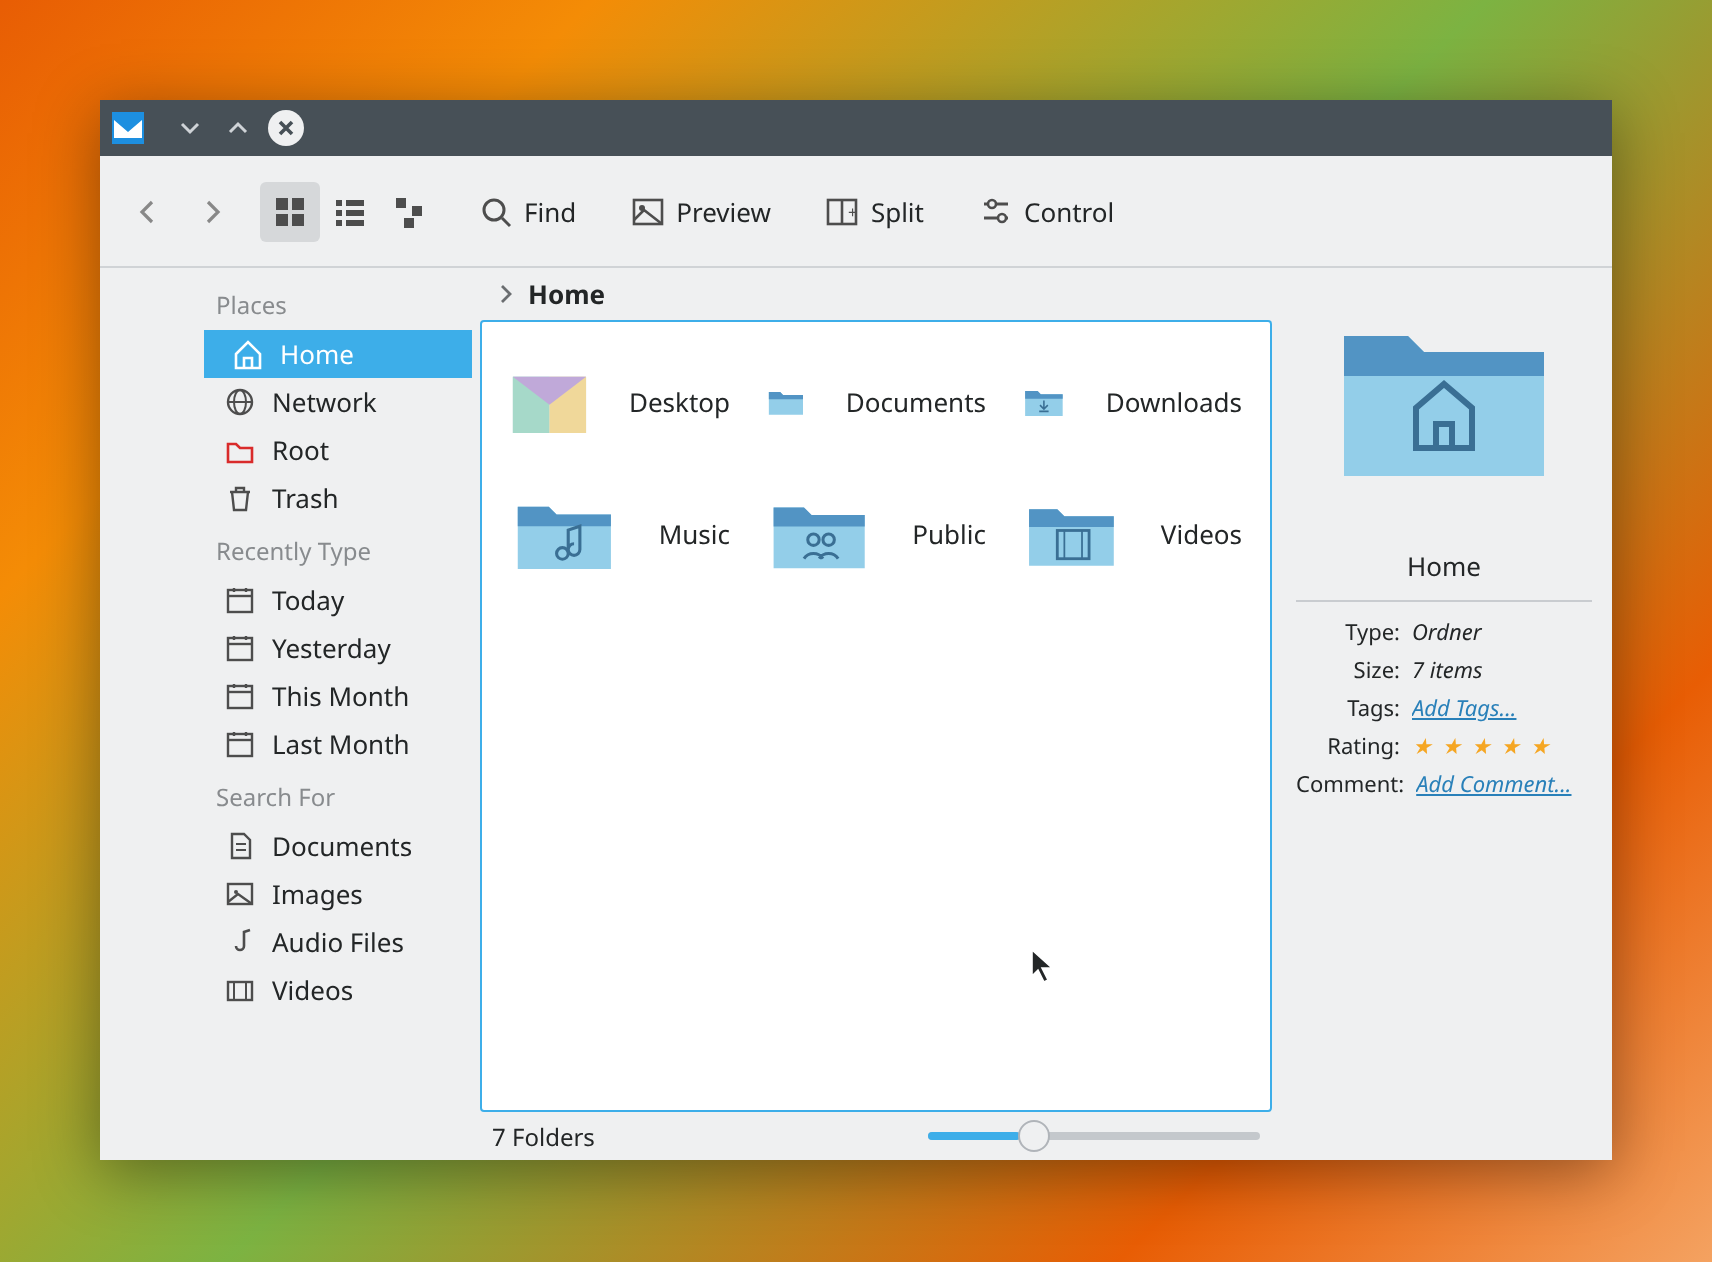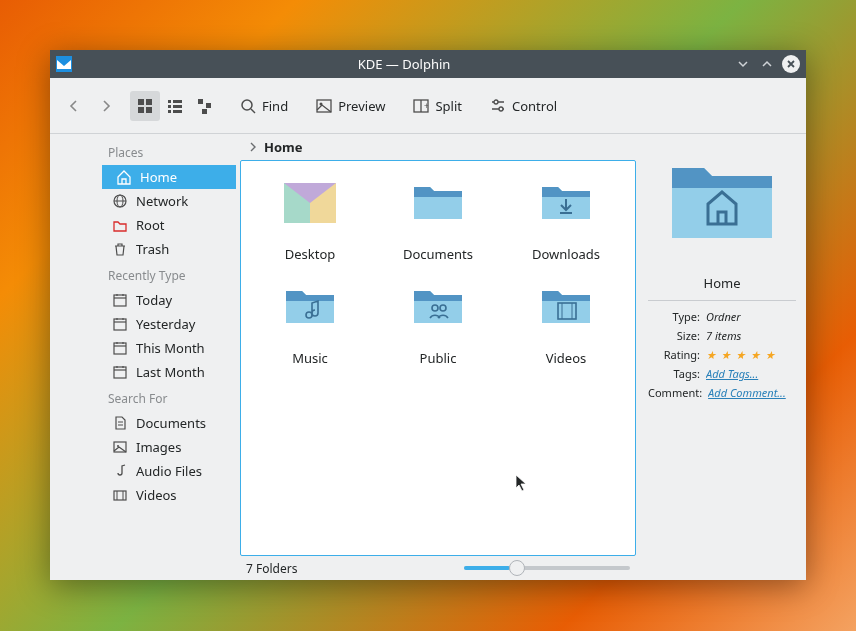--- a/index.html
+++ b/index.html
@@ -148,21 +148,21 @@
     overflow: auto;
   }
   .file-grid {
     display: grid;
     grid-template-columns: repeat(3, 1fr);
     gap: 18px 10px;
     justify-items: center;
   }
   .file-item {
     display: flex;
-    flex-direction: column;
+    flex-direction: row;
     align-items: center;
     gap: 20px;
     width: 110px;
     cursor: pointer;
   }
   .file-item .ficon { width: 56px; height: 48px; }
   .file-label { font-size: 13px; text-align: center; }
   .statusbar {
     height: 24px;
     display: flex;
@@ -268,21 +268,20 @@
   </defs>
 </svg>
 
 <div class="window">
 
   <div class="titlebar">
     <svg class="app-icon" viewBox="0 0 16 16">
       <rect width="16" height="16" fill="#1d8fe0"></rect>
         <path d="M1 4 L8 10 L15 4 L15 13 L1 13 Z" fill="#fff"></path>
     </svg>
-    <div class="title">KDE — Dolphin</div>
     <div class="winbtn">
       <svg width="12" height="12" viewBox="0 0 12 12">
           <path d="M2 4 L6 8 L10 4" stroke="#cfd3d7" stroke-width="1.5" fill="none"></path>
         </svg>
     </div>
     <div class="winbtn">
       <svg width="12" height="12" viewBox="0 0 12 12">
           <path d="M2 8 L6 4 L10 8" stroke="#cfd3d7" stroke-width="1.5" fill="none"></path>
         </svg>
     </div>
@@ -567,26 +566,26 @@
       <div class="meta">
         <div class="meta-row">
             <span class="k">Type:</span>
             <span class="v">Ordner</span>
           </div>
         <div class="meta-row">
             <span class="k">Size:</span>
             <span class="v">7 items</span>
           </div>
         <div class="meta-row">
+            <span class="k">Tags:</span>
+            <span class="v link">Add Tags...</span>
+          </div>
+        <div class="meta-row">
             <span class="k">Rating:</span>
             <span class="v stars">★ ★ ★ ★ ★</span>
-          </div>
-        <div class="meta-row">
-            <span class="k">Tags:</span>
-            <span class="v link">Add Tags...</span>
           </div>
         <div class="meta-row">
             <span class="k">Comment:</span>
             <span class="v link">Add Comment...</span>
           </div>
       </div>
     </div>
   </div>
 </div>
 

